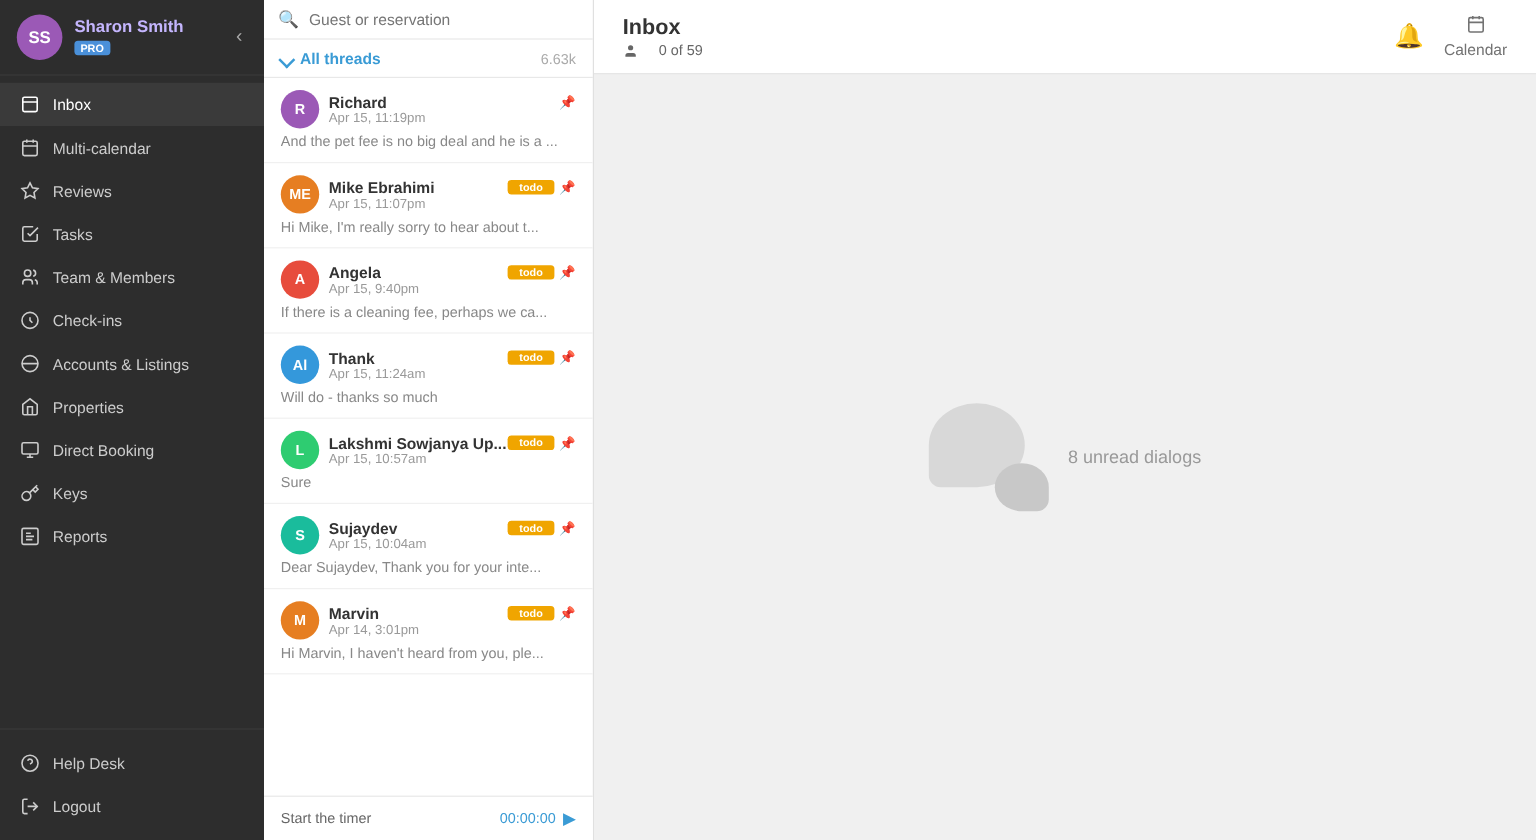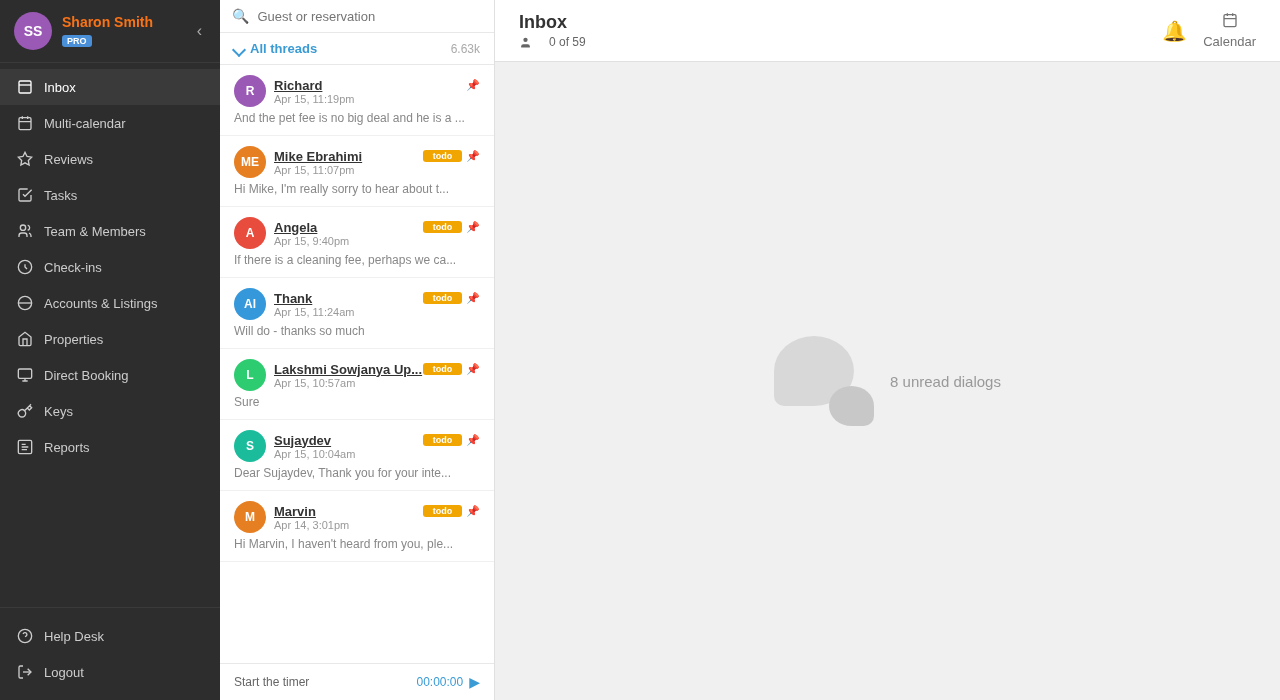--- a/index.html
+++ b/index.html
@@ -3,21 +3,21 @@
   <meta charset="utf-8">
   <style>
     * { margin: 0; padding: 0; box-sizing: border-box; }
     body { font-family: -apple-system, BlinkMacSystemFont, 'Segoe UI', sans-serif; display: flex; width: 1280px; height: 700px; overflow: hidden; background: #f0f0f0; }
 
     
     .sidebar { width: 220px; background: #2d2d2d; color: #ccc; display: flex; flex-direction: column; height: 700px; flex-shrink: 0; }
     .sidebar-header { display: flex; align-items: center; padding: 12px 14px; border-bottom: 1px solid #3a3a3a; position: relative; }
     .avatar { width: 38px; height: 38px; border-radius: 50%; background: #888; flex-shrink: 0; overflow: hidden; display: flex; align-items: center; justify-content: center; font-size: 14px; color: white; font-weight: bold; }
     .user-info { margin-left: 10px; flex: 1; }
-    .user-name { font-size: 14px; font-weight: 600; color: #f97316; }
+    .user-name { font-size: 14px; font-weight: 600; color: #c4b5fd; }
     .pro-badge { background: #4a90d9; color: white; font-size: 9px; font-weight: bold; padding: 1px 5px; border-radius: 3px; margin-top: 2px; display: inline-block; }
     .collapse-btn { color: #aaa; font-size: 16px; cursor: pointer; padding: 4px; }
 
     .sidebar-nav { flex: 1; overflow-y: auto; padding: 6px 0; }
     .nav-item { display: flex; align-items: center; padding: 9px 16px; cursor: pointer; color: #ccc; font-size: 13px; gap: 10px; }
     .nav-item.active { color: #fff; background: #3a3a3a; }
     .nav-icon { width: 18px; height: 18px; display: flex; align-items: center; justify-content: center; flex-shrink: 0; }
 
     .sidebar-footer { padding: 10px 0; border-top: 1px solid #3a3a3a; }
 
@@ -30,21 +30,21 @@
     .threads-header { display: flex; align-items: center; justify-content: space-between; padding: 8px 14px; border-bottom: 1px solid #e8e8e8; }
     .threads-title { font-size: 13px; font-weight: 600; color: #3a9bd5; display: flex; align-items: center; gap: 6px; }
     .threads-count { font-size: 12px; color: #aaa; }
 
     .threads-list { flex: 1; overflow-y: auto; }
     .thread-item { padding: 10px 14px; border-bottom: 1px solid #f0f0f0; cursor: pointer; }
     .thread-top { display: flex; align-items: center; gap: 8px; margin-bottom: 4px; }
     .thread-avatar { width: 32px; height: 32px; border-radius: 50%; background: #c0c0c0; flex-shrink: 0; display: flex; align-items: center; justify-content: center; font-size: 12px; color: white; font-weight: bold; }
     .thread-info { flex: 1; }
     .thread-name-row { display: flex; align-items: center; justify-content: space-between; }
-    .thread-name { font-size: 13px; font-weight: 600; color: #333; text-decoration: underline; }
+    .thread-name { font-size: 13px; font-weight: 600; color: #333; }
     .thread-meta { display: flex; align-items: center; gap: 4px; }
     .todo-badge { background: #f0a500; color: white; font-size: 9px; font-weight: bold; padding: 1px 10px; border-radius: 3px; }
     .pin-icon { color: #aaa; font-size: 11px; }
     .thread-time { font-size: 11px; color: #999; }
     .thread-preview { font-size: 12px; color: #888; white-space: nowrap; overflow: hidden; text-overflow: ellipsis; margin-top: 2px; }
 
     .timer-bar { padding: 10px 14px; background: #fff; border-top: 1px solid #e8e8e8; display: flex; align-items: center; justify-content: space-between; }
     .timer-label { font-size: 12px; color: #666; }
     .timer-time { font-size: 12px; color: #3a9bd5; display: flex; align-items: center; gap: 6px; }
     .play-btn { color: #3a9bd5; font-size: 14px; }

